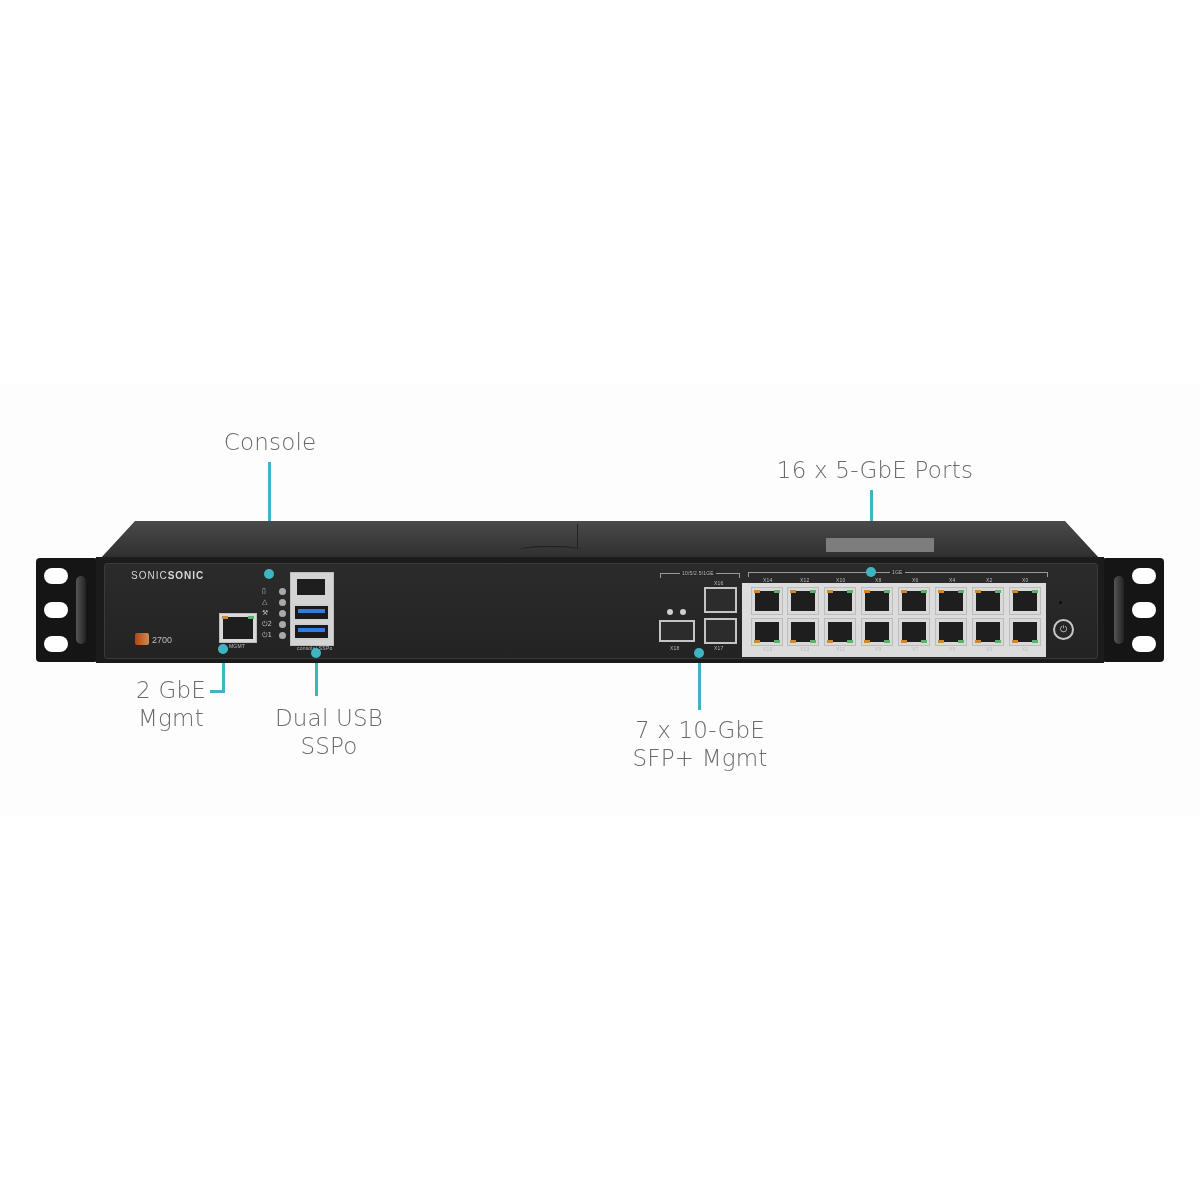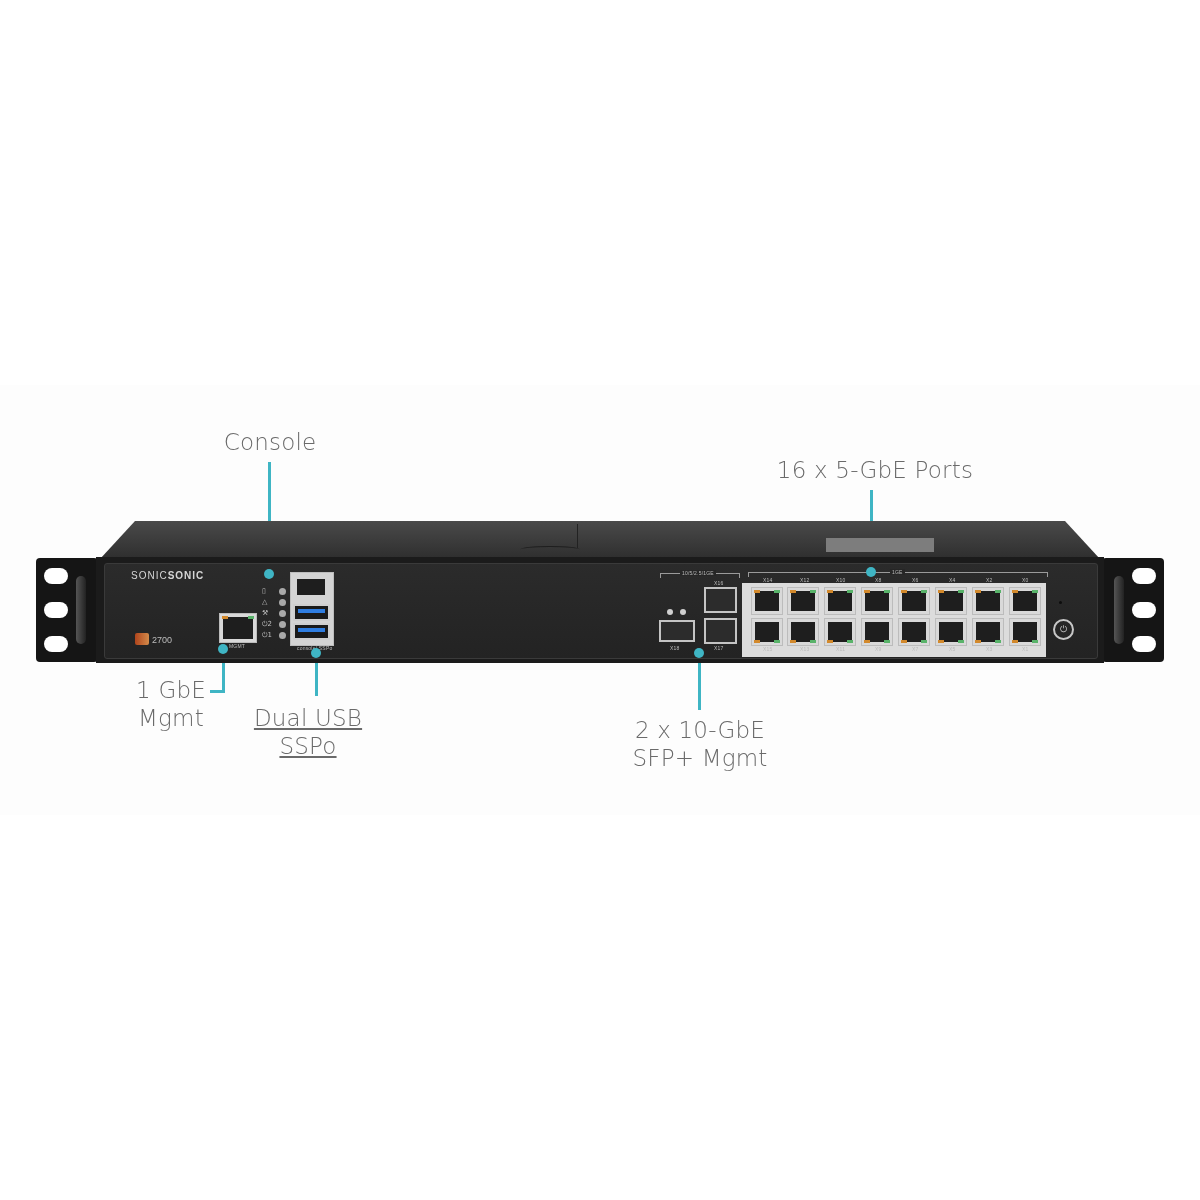--- a/index.html
+++ b/index.html
@@ -47,35 +47,35 @@
 <div class="dot" style="left:264px;top:569px;"></div>
 
 <div class="callout" style="left:770px;top:456px;width:210px;">16 x 5-GbE Ports</div>
 <div class="line" style="left:870px;top:490px;width:3px;height:82px;"></div>
 <div class="dot" style="left:866px;top:567px;"></div>
 
 <div class="line" style="left:222px;top:648px;width:3px;height:44px;"></div>
 <div class="line" style="left:210px;top:690px;width:15px;height:3px;"></div>
 <div class="dot" style="left:218px;top:644px;"></div>
 <div class="callout" style="left:126px;top:676px;width:90px;">
-  <div>1 GbE</div>
+  <div>2 GbE</div>
   <div>Mgmt</div>
 </div>
 
 <div class="line" style="left:315px;top:652px;width:3px;height:44px;"></div>
 <div class="dot" style="left:311px;top:648px;"></div>
-<div class="callout" style="left:242px;top:704px;width:132px;text-decoration:underline;">
+<div class="callout" style="left:263px;top:704px;width:132px;">
   <div>Dual USB</div>
   <div>SSPo</div>
 </div>
 
 <div class="line" style="left:698px;top:652px;width:3px;height:58px;"></div>
 <div class="dot" style="left:694px;top:648px;"></div>
 <div class="callout" style="left:624px;top:716px;width:152px;">
-  <div>2 x 10-GbE</div>
+  <div>7 x 10-GbE</div>
   <div>SFP+ Mgmt</div>
 </div>
 
 <div>
   <div class="top"></div>
   <div class="top-groove"></div>
   <div class="top-curve"></div>
   <div class="label-plate"></div>
 
   <div class="ear" style="left:36px;">

